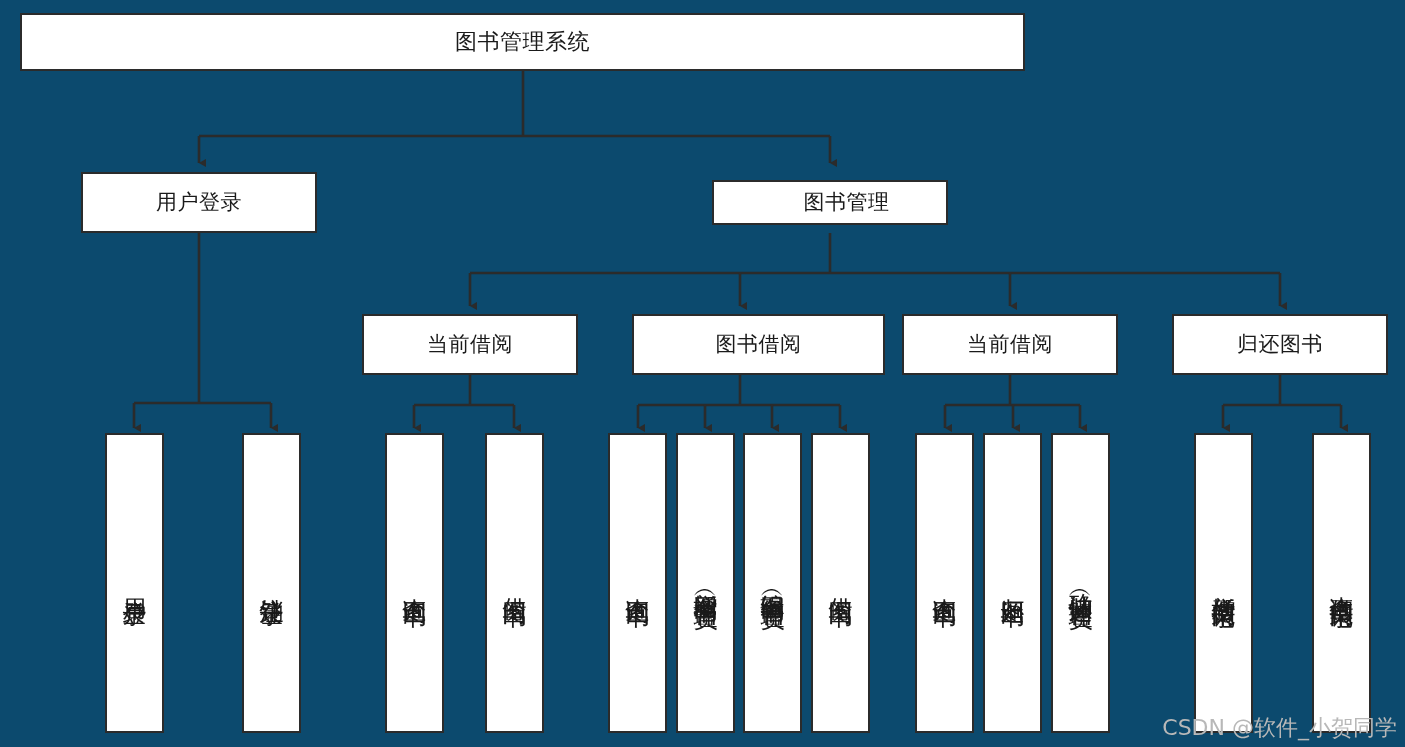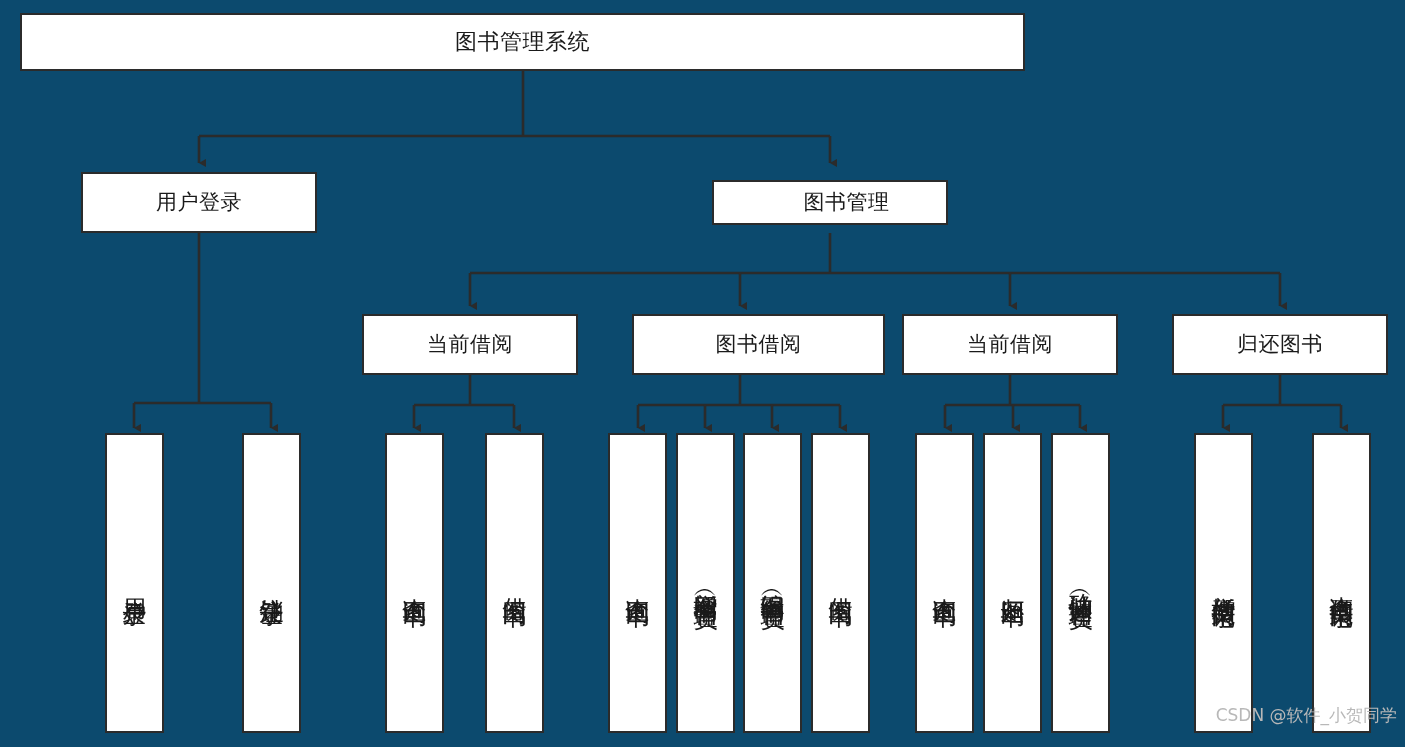--- a/index.html
+++ b/index.html
@@ -62,22 +62,22 @@
     text-orientation: upright;
     font-size: 24px;
     line-height: 1.0;
     letter-spacing: 2px;
     white-space: nowrap;
     max-height: 100%;
   }
   .watermark {
     position: absolute;
     right: 8px;
-    bottom: 20px;
-    font-size: 17px;
+    bottom: 4px;
+    font-size: 22px;
     color: #b8b8b8;
     white-space: nowrap;
     z-index: 3;
     font-family: "DejaVu Sans", "Liberation Sans", sans-serif;
   }
 </style>
 </head>
 <body>
 
 <div id="canvas">

